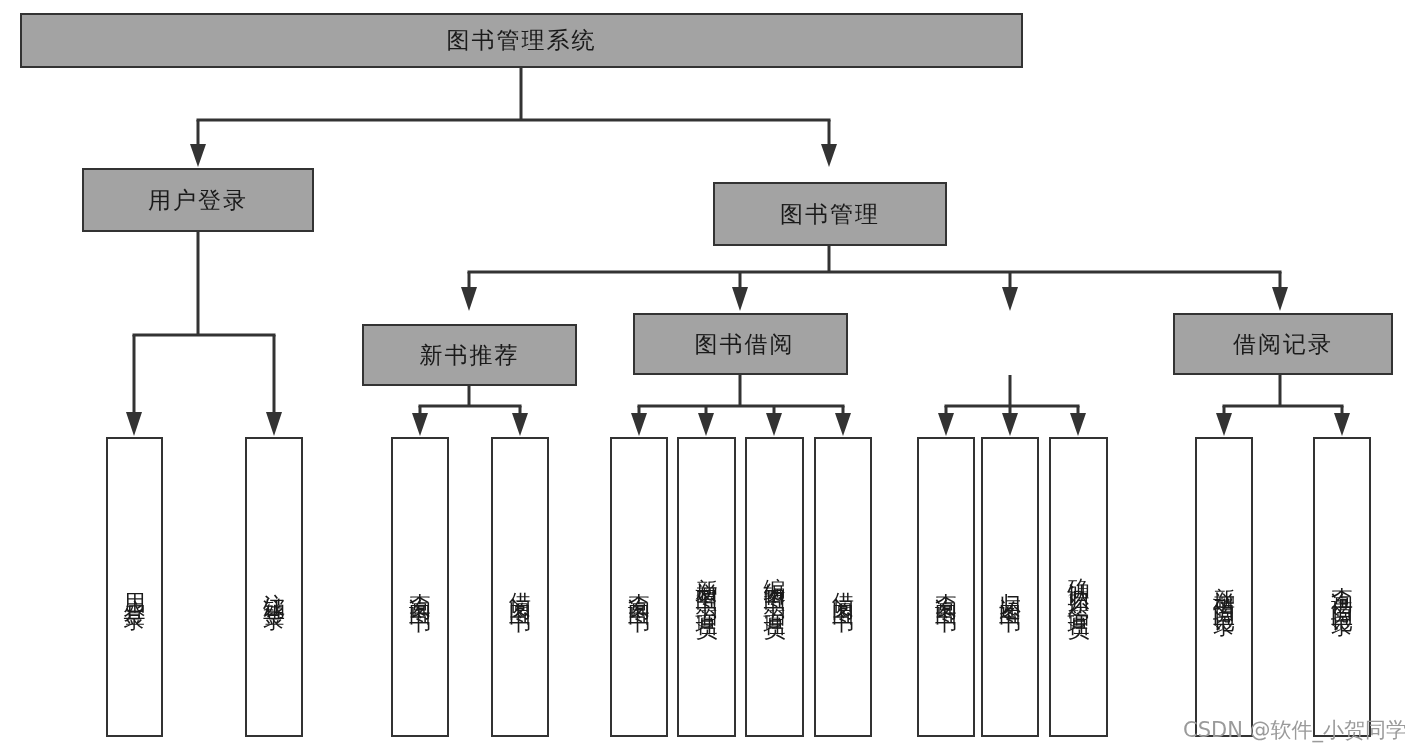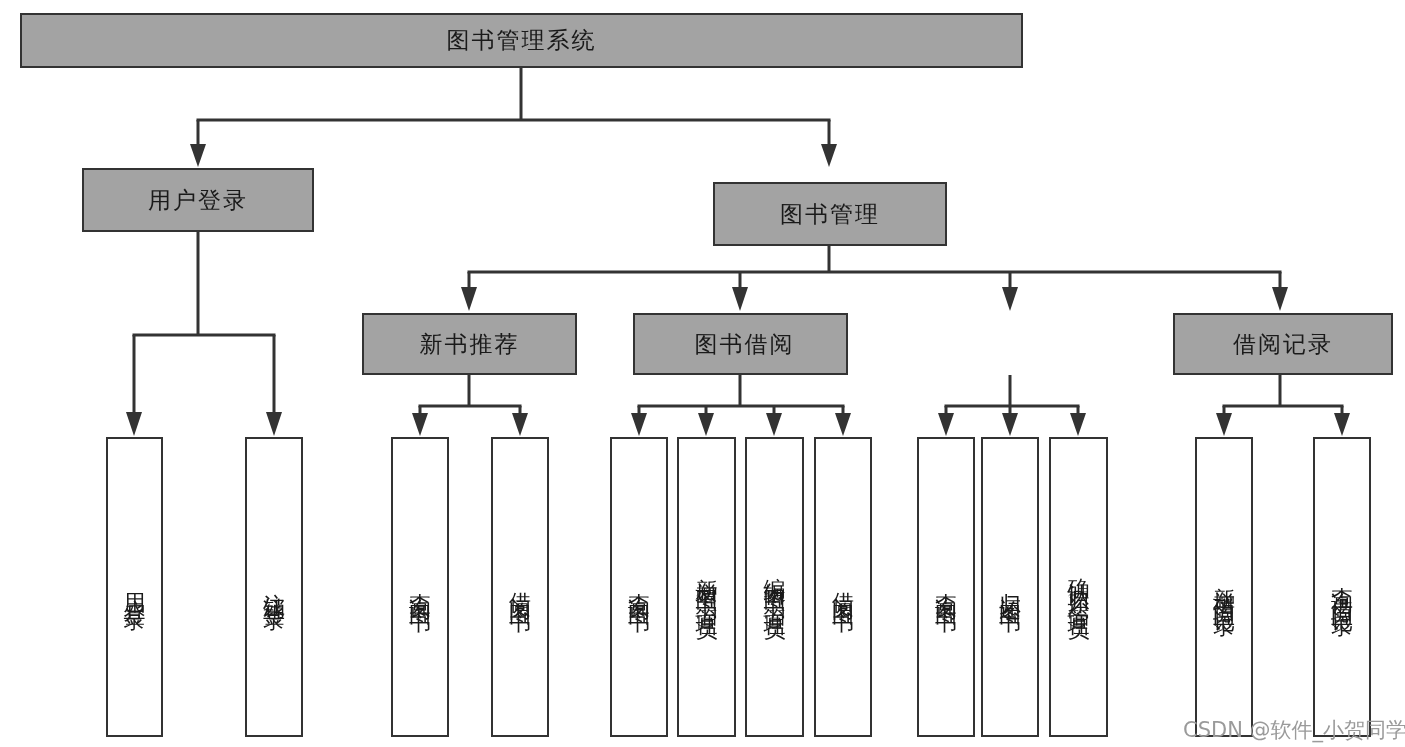--- a/index.html
+++ b/index.html
@@ -141,21 +141,21 @@
     <span>图书管理系统</span>
   </div>
 
   <div class="hnode" style="left:82px; top:168px; width:232px; height:64px;">
     <span>用户登录</span>
   </div>
   <div class="hnode" style="left:713px; top:168px; width:234px; height:64px;margin-top:14px;">
     <span>图书管理</span>
   </div>
 
-  <div class="hnode" style="left:362px; top:313px; width:215px; height:62px;">
+  <div class="hnode" style="left:362px; top:324px; width:215px; height:62px;">
     <span>新书推荐</span>
   </div>
   <div class="hnode" style="left:633px; top:313px; width:215px; height:62px;padding-left:8px;">
     <span>图书借阅</span>
   </div>
   <div class="hnode" style="left:1173px; top:313px; width:220px; height:62px;">
     <span>借阅记录</span>
   </div>
 
   <div class="vnode" style="left:106px; width:57px;">

